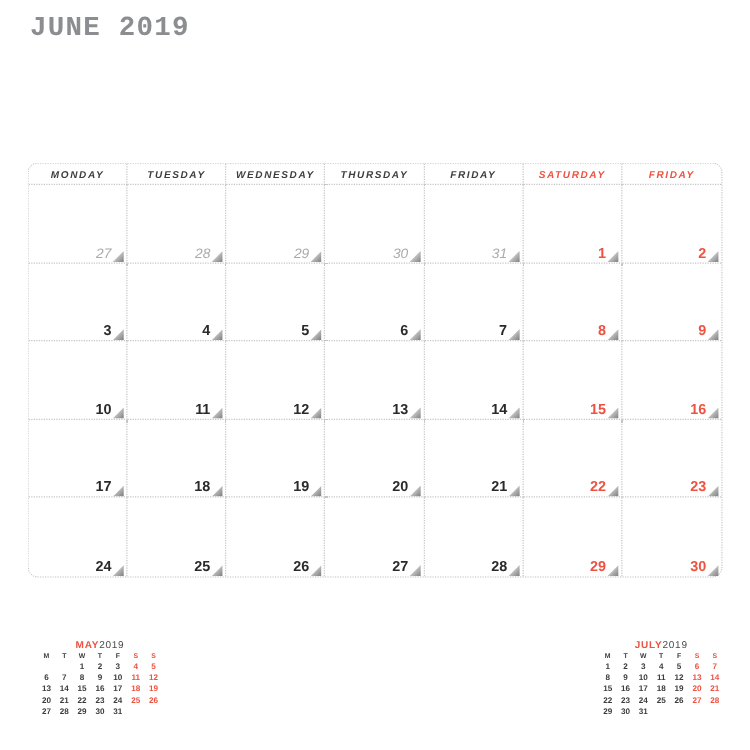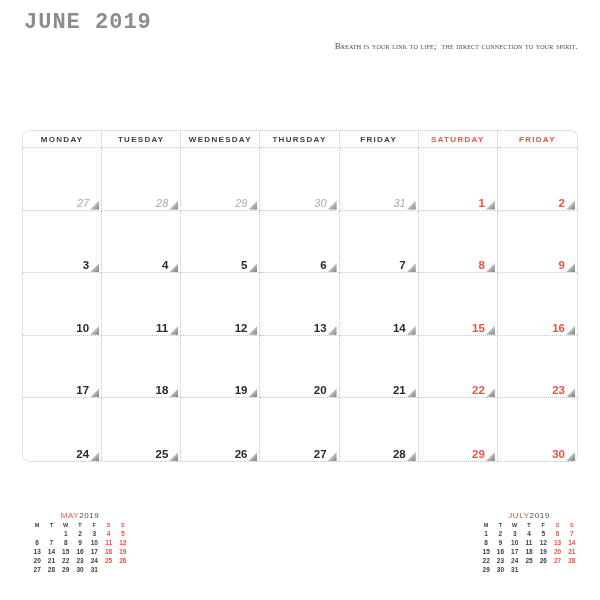--- a/index.html
+++ b/index.html
@@ -22,21 +22,21 @@
   
   .calendar{
     position:absolute;left:22px;top:130px;width:554px;height:330px;
     border:1px dotted #c6c6c6;border-radius:8px;
     display:grid;grid-template-columns:repeat(7,1fr);
     grid-template-rows:17px repeat(5,1fr);
   }
   .wd-cell{
     border-right:1px dotted #c6c6c6;border-bottom:1px dotted #c6c6c6;
     display:flex;align-items:center;justify-content:center;
-    font-size:8px;font-weight:bold;letter-spacing:1.3px;color:#3e3e3e;
+    font-size:8px;font-weight:bold;letter-spacing:1.3px;color:#3e3e3e;font-style:italic;
   }
   .wd-cell.weekend{color:#ee5241;}
   .wd-cell.last-col{border-right:none;}
   .day-cell{
     position:relative;
     border-right:1px dotted #c6c6c6;border-bottom:1px dotted #c6c6c6;
   }
   .day-cell.last-col{border-right:none;}
   .day-cell.last-row{border-bottom:none;}
   .day-tag{
@@ -57,39 +57,38 @@
     clip-path:polygon(100% 0,100% 100%,0 100%);
   }
   
   .mini{position:absolute;top:511px;width:100px;}
   .mini.left{left:30px;}
   .mini.right{left:479px;}
   .mini-title{
     text-align:center;font-size:8px;letter-spacing:.6px;margin-bottom:2px;
     color:#4a4a4a;
   }
-  .mini-title .month{color:#ee5241;font-weight:normal;}
+  .mini-title .month{color:#ee5241;font-weight:bold;}
   .mini-title .year{color:#4a4a4a;font-weight:normal;margin-left:0;}
   .mini-grid{display:grid;grid-template-columns:repeat(7,1fr);row-gap:1px;}
   .mini-dh{
     font-size:5.5px;font-weight:bold;color:#3c3c3c;text-align:center;line-height:7px;
   }
   .mini-dh.weekend{color:#ee5241;}
   .mini-day{
     font-size:6.5px;font-weight:bold;color:#3c3c3c;text-align:center;line-height:8px;
   }
   .mini-day.weekend{color:#ee5241;}
 </style>
 </head>
 <body>
 
 <div class="page-title">JUNE 2019</div>
 
 <div class="quote">
-  <div>Breath is your link to life;  the direct connection to your spirit.</div>
 </div>
 
 <div class="calendar">
     <div class="wd-cell">MONDAY</div>
     <div class="wd-cell">TUESDAY</div>
     <div class="wd-cell">WEDNESDAY</div>
     <div class="wd-cell">THURSDAY</div>
     <div class="wd-cell">FRIDAY</div>
     <div class="wd-cell weekend">SATURDAY</div>
     <div class="wd-cell weekend last-col">FRIDAY</div>

